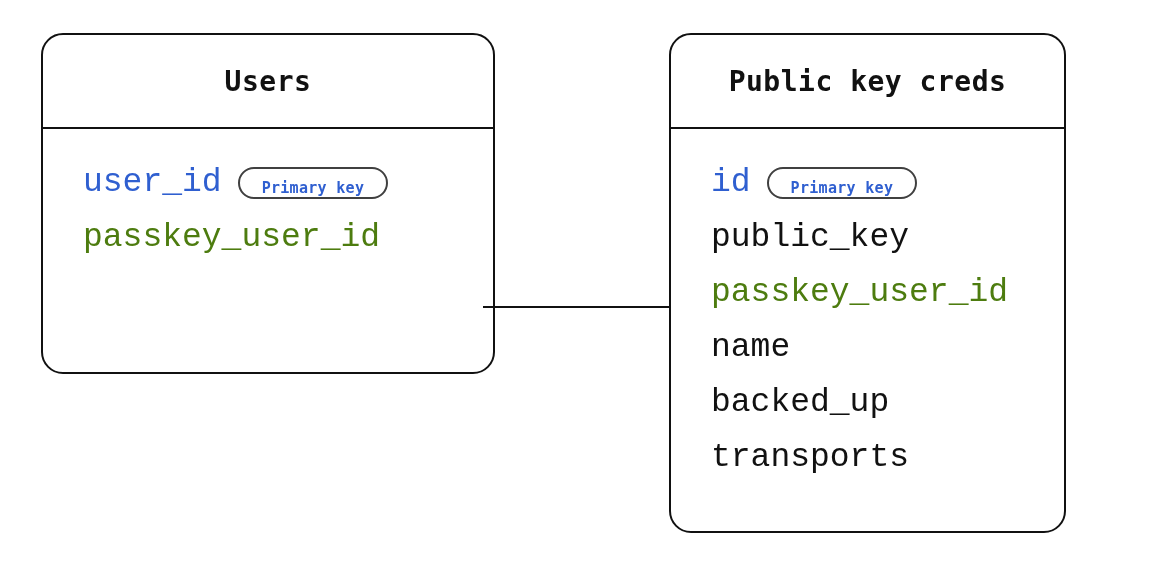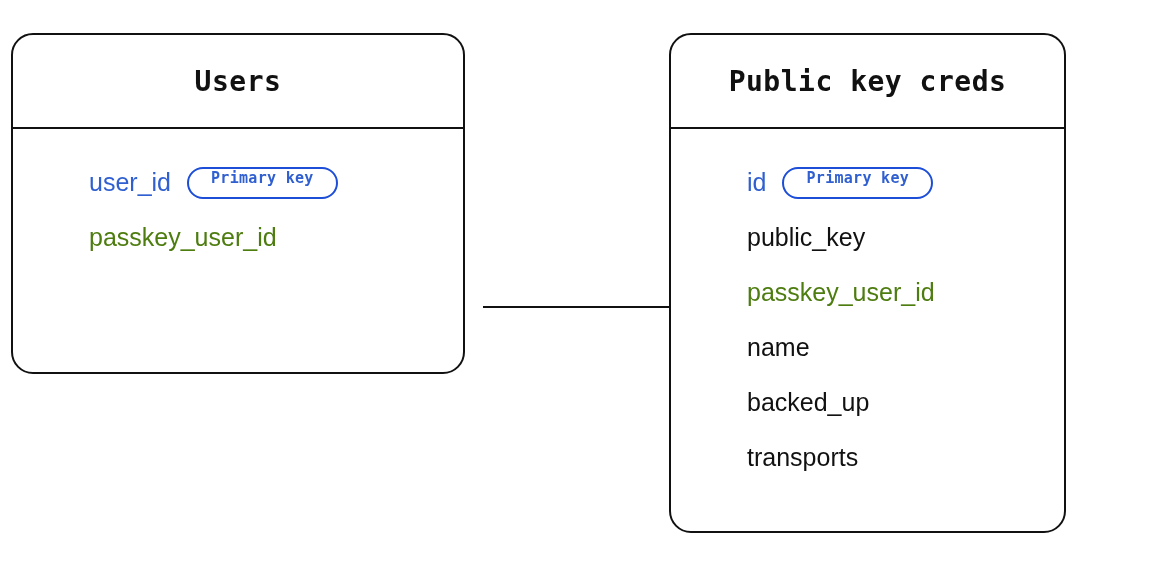--- a/index.html
+++ b/index.html
@@ -49,39 +49,38 @@
     padding: 26px 0 0 40px;
   }
   .field-row {
     height: 55px;
     display: flex;
     align-items: center;
     gap: 16px;
     white-space: nowrap;
   }
   .field-name {
-    font-family: Liberation Sans, sans-serif;
-    font-size: 25px;
+    font-family: Liberation Mono, monospace;
+    font-size: 33px;
     line-height: 1;
     color: #111111;
-    margin-left: 36px;
   }
   .field-name.pk   { color: #2f5fd0; }
   .field-name.fk   { color: #4d7c0f; }
   .field-name.plain{ color: #111111; }
 
   
   .pk-badge {
     display: inline-flex;
-    align-items: flex-start;
+    align-items: flex-end;
     justify-content: center;
     box-sizing: border-box;
     height: 32px;
     padding: 0 22px;
-    border: 2px solid #1d4ed8;
+    border: 2px solid #404040;
     border-radius: 999px;
     background: #ffffff;
   }
   .pk-badge-label {
     font-family: "DejaVu Sans Mono", monospace;
     font-weight: bold;
     font-size: 15px;
     letter-spacing: 0.3px;
     color: #2f5fd0;
     white-space: nowrap;
@@ -92,21 +91,21 @@
     position: absolute;
     background: #111111;
     height: 2px;
   }
 </style>
 </head>
 <body>
 
 <div id="canvas">
 
-  <div class="entity" id="entity-users" style="left:11px; top:33px; width:454px; height:341px;">
+  <div class="entity" id="entity-users" style="left:41px; top:33px; width:454px; height:341px;">
     <div class="entity-header">
       <span class="entity-title">Users</span>
     </div>
     <div class="entity-fields">
 
       <div class="field-row">
         <span class="field-name pk">user_id</span>
         <span class="pk-badge">
           <span class="pk-badge-label">Primary key</span>
         </span>

